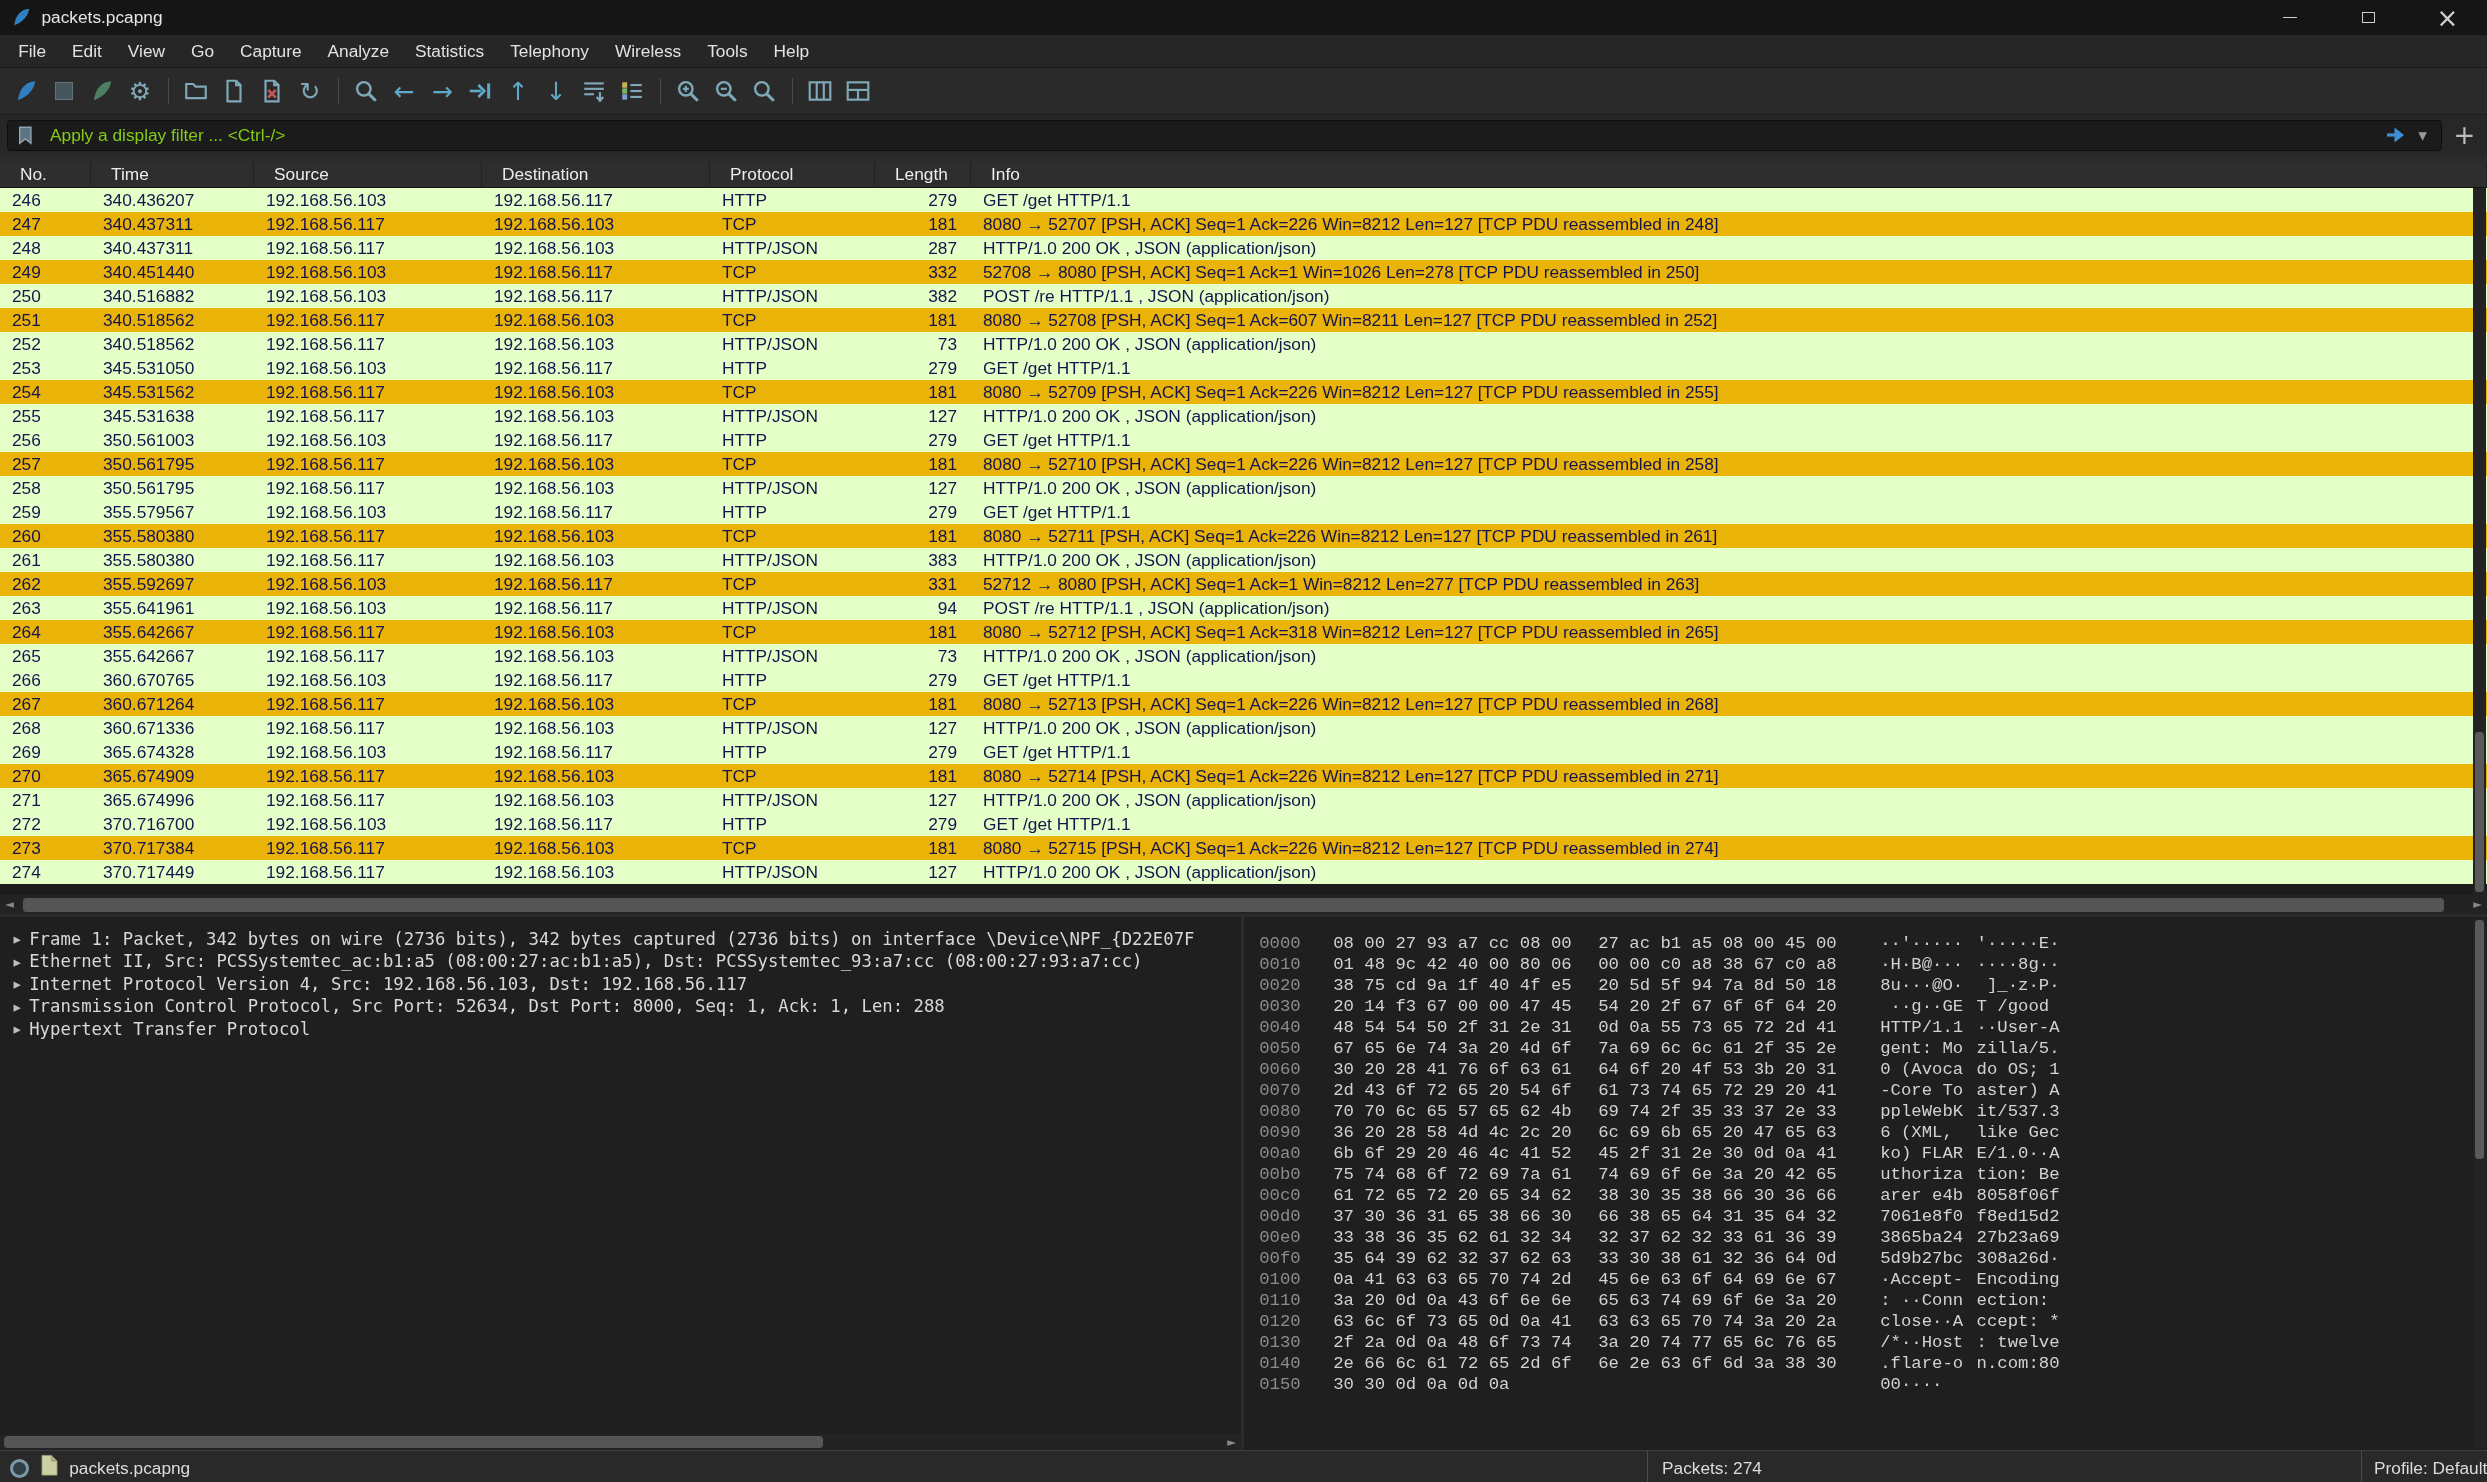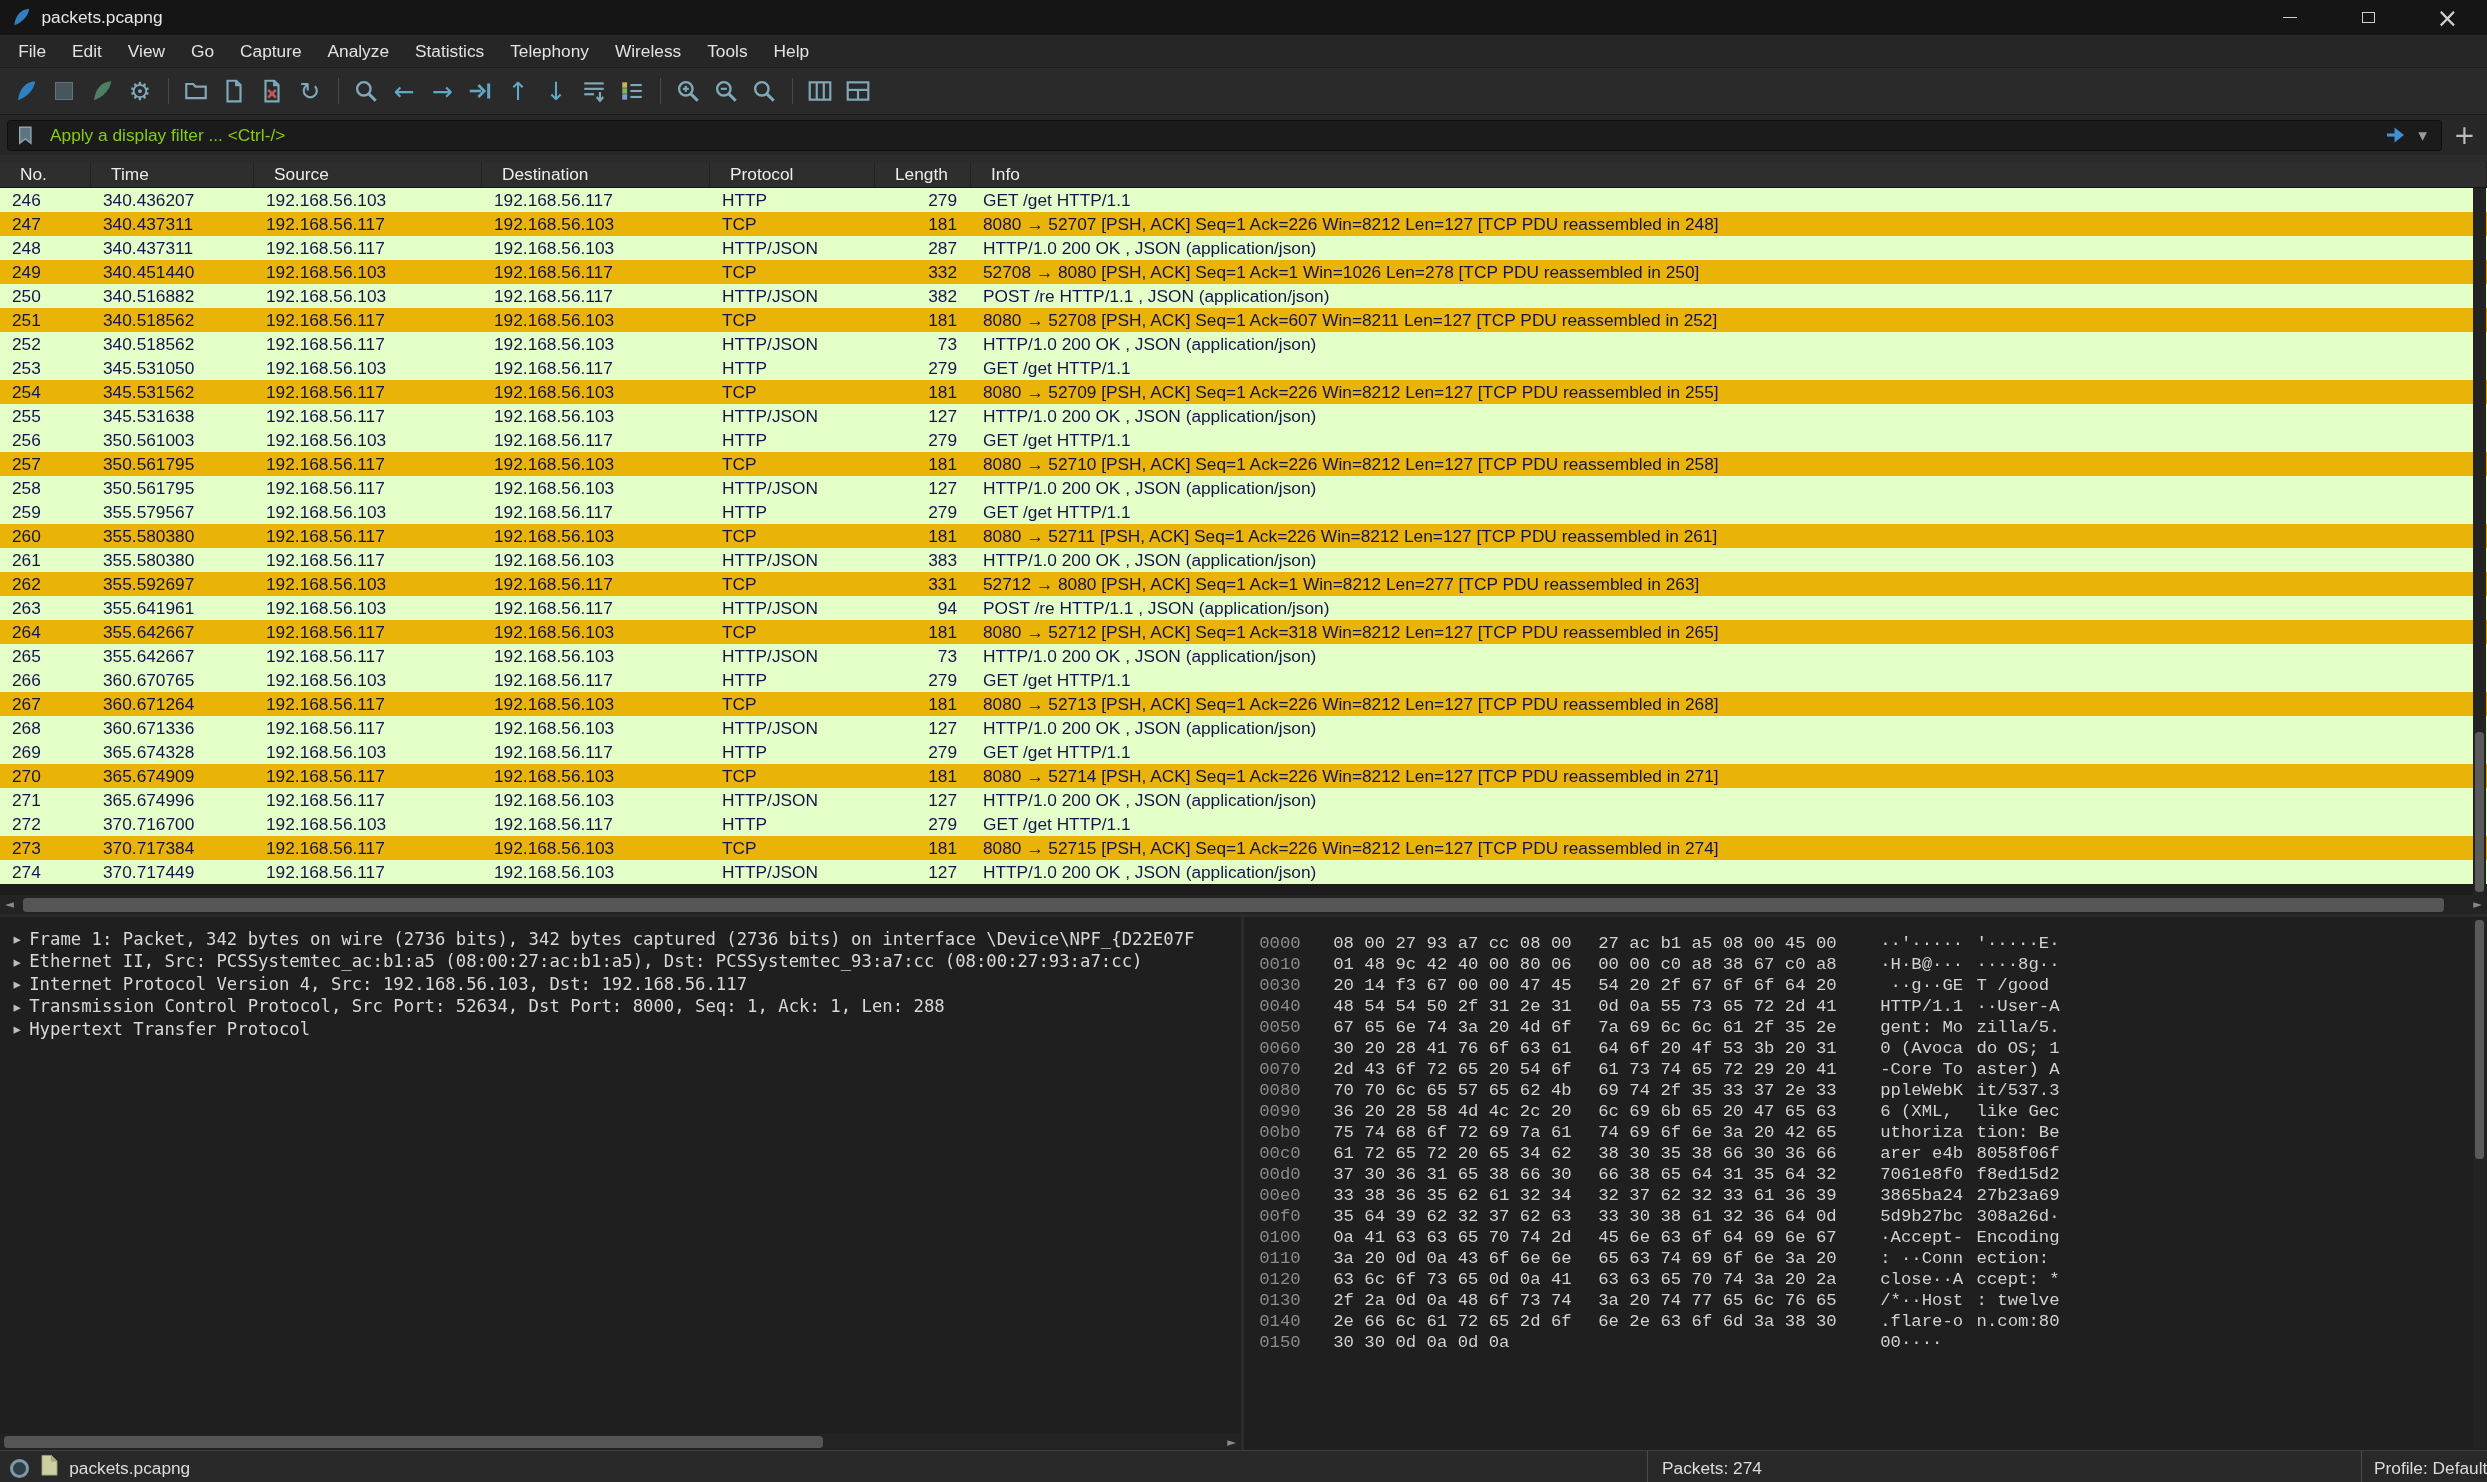--- a/index.html
+++ b/index.html
@@ -561,27 +561,29 @@
         </div>
       <div class="dhsb">
         <div class="thumb"></div>
         <div class="hsb-arrow" style="right:0">►</div>
       </div>
     </div>
     <div class="hwrap">
       <div>
           <div class="hline"><span class="hoff">0000</span><span class="hb">08 00 27 93 a7 cc 08 00</span><span class="hb hb2">27 ac b1 a5 08 00 45 00</span><span class="ha">··'·····</span><span class="ha ha2">'·····E·</span></div>
           <div class="hline"><span class="hoff">0010</span><span class="hb">01 48 9c 42 40 00 80 06</span><span class="hb hb2">00 00 c0 a8 38 67 c0 a8</span><span class="ha">·H·B@···</span><span class="ha ha2">····8g··</span></div>
+          <div class="hline"><span class="hoff">0020</span><span class="hb">38 75 cd 9a 1f 40 4f e5</span><span class="hb hb2">20 5d 5f 94 7a 8d 50 18</span><span class="ha">8u···@O·</span><span class="ha ha2"> ]_·z·P·</span></div>
           <div class="hline"><span class="hoff">0030</span><span class="hb">20 14 f3 67 00 00 47 45</span><span class="hb hb2">54 20 2f 67 6f 6f 64 20</span><span class="ha"> ··g··GE</span><span class="ha ha2">T /good </span></div>
           <div class="hline"><span class="hoff">0040</span><span class="hb">48 54 54 50 2f 31 2e 31</span><span class="hb hb2">0d 0a 55 73 65 72 2d 41</span><span class="ha">HTTP/1.1</span><span class="ha ha2">··User-A</span></div>
           <div class="hline"><span class="hoff">0050</span><span class="hb">67 65 6e 74 3a 20 4d 6f</span><span class="hb hb2">7a 69 6c 6c 61 2f 35 2e</span><span class="ha">gent: Mo</span><span class="ha ha2">zilla/5.</span></div>
           <div class="hline"><span class="hoff">0060</span><span class="hb">30 20 28 41 76 6f 63 61</span><span class="hb hb2">64 6f 20 4f 53 3b 20 31</span><span class="ha">0 (Avoca</span><span class="ha ha2">do OS; 1</span></div>
           <div class="hline"><span class="hoff">0070</span><span class="hb">2d 43 6f 72 65 20 54 6f</span><span class="hb hb2">61 73 74 65 72 29 20 41</span><span class="ha">-Core To</span><span class="ha ha2">aster) A</span></div>
           <div class="hline"><span class="hoff">0080</span><span class="hb">70 70 6c 65 57 65 62 4b</span><span class="hb hb2">69 74 2f 35 33 37 2e 33</span><span class="ha">ppleWebK</span><span class="ha ha2">it/537.3</span></div>
           <div class="hline"><span class="hoff">0090</span><span class="hb">36 20 28 58 4d 4c 2c 20</span><span class="hb hb2">6c 69 6b 65 20 47 65 63</span><span class="ha">6 (XML, </span><span class="ha ha2">like Gec</span></div>
+          <div class="hline"><span class="hoff">00a0</span><span class="hb">6b 6f 29 20 46 4c 41 52</span><span class="hb hb2">45 2f 31 2e 30 0d 0a 41</span><span class="ha">ko) FLAR</span><span class="ha ha2">E/1.0··A</span></div>
           <div class="hline"><span class="hoff">00b0</span><span class="hb">75 74 68 6f 72 69 7a 61</span><span class="hb hb2">74 69 6f 6e 3a 20 42 65</span><span class="ha">uthoriza</span><span class="ha ha2">tion: Be</span></div>
           <div class="hline"><span class="hoff">00c0</span><span class="hb">61 72 65 72 20 65 34 62</span><span class="hb hb2">38 30 35 38 66 30 36 66</span><span class="ha">arer e4b</span><span class="ha ha2">8058f06f</span></div>
           <div class="hline"><span class="hoff">00d0</span><span class="hb">37 30 36 31 65 38 66 30</span><span class="hb hb2">66 38 65 64 31 35 64 32</span><span class="ha">7061e8f0</span><span class="ha ha2">f8ed15d2</span></div>
           <div class="hline"><span class="hoff">00e0</span><span class="hb">33 38 36 35 62 61 32 34</span><span class="hb hb2">32 37 62 32 33 61 36 39</span><span class="ha">3865ba24</span><span class="ha ha2">27b23a69</span></div>
           <div class="hline"><span class="hoff">00f0</span><span class="hb">35 64 39 62 32 37 62 63</span><span class="hb hb2">33 30 38 61 32 36 64 0d</span><span class="ha">5d9b27bc</span><span class="ha ha2">308a26d·</span></div>
           <div class="hline"><span class="hoff">0100</span><span class="hb">0a 41 63 63 65 70 74 2d</span><span class="hb hb2">45 6e 63 6f 64 69 6e 67</span><span class="ha">·Accept-</span><span class="ha ha2">Encoding</span></div>
           <div class="hline"><span class="hoff">0110</span><span class="hb">3a 20 0d 0a 43 6f 6e 6e</span><span class="hb hb2">65 63 74 69 6f 6e 3a 20</span><span class="ha">: ··Conn</span><span class="ha ha2">ection: </span></div>
           <div class="hline"><span class="hoff">0120</span><span class="hb">63 6c 6f 73 65 0d 0a 41</span><span class="hb hb2">63 63 65 70 74 3a 20 2a</span><span class="ha">close··A</span><span class="ha ha2">ccept: *</span></div>
           <div class="hline"><span class="hoff">0130</span><span class="hb">2f 2a 0d 0a 48 6f 73 74</span><span class="hb hb2">3a 20 74 77 65 6c 76 65</span><span class="ha">/*··Host</span><span class="ha ha2">: twelve</span></div>
           <div class="hline"><span class="hoff">0140</span><span class="hb">2e 66 6c 61 72 65 2d 6f</span><span class="hb hb2">6e 2e 63 6f 6d 3a 38 30</span><span class="ha">.flare-o</span><span class="ha ha2">n.com:80</span></div>

